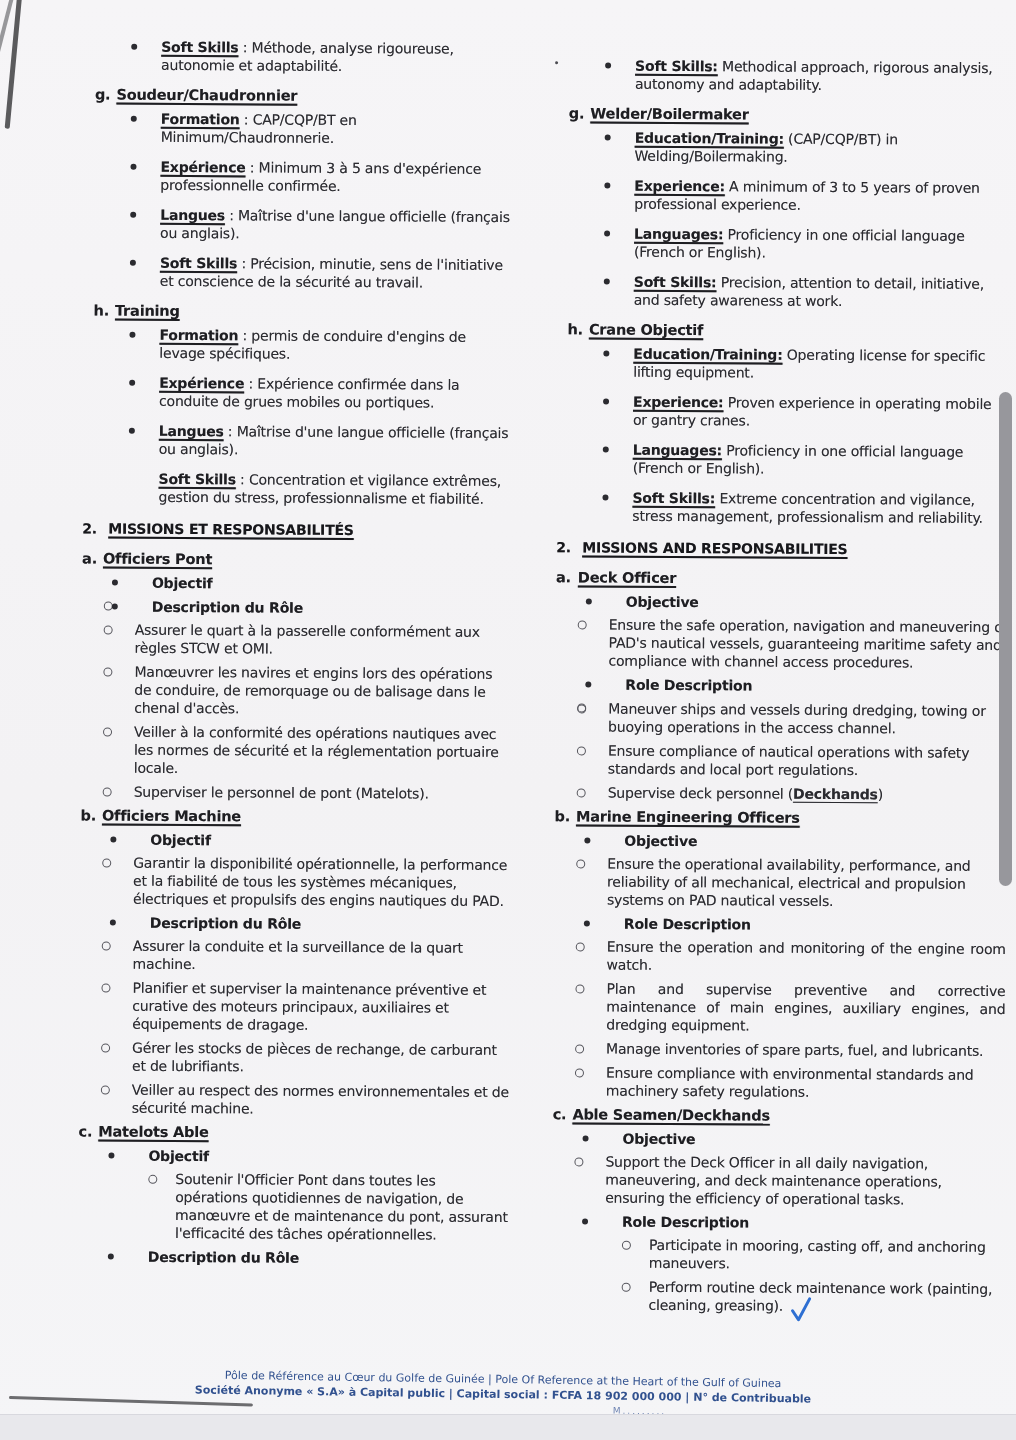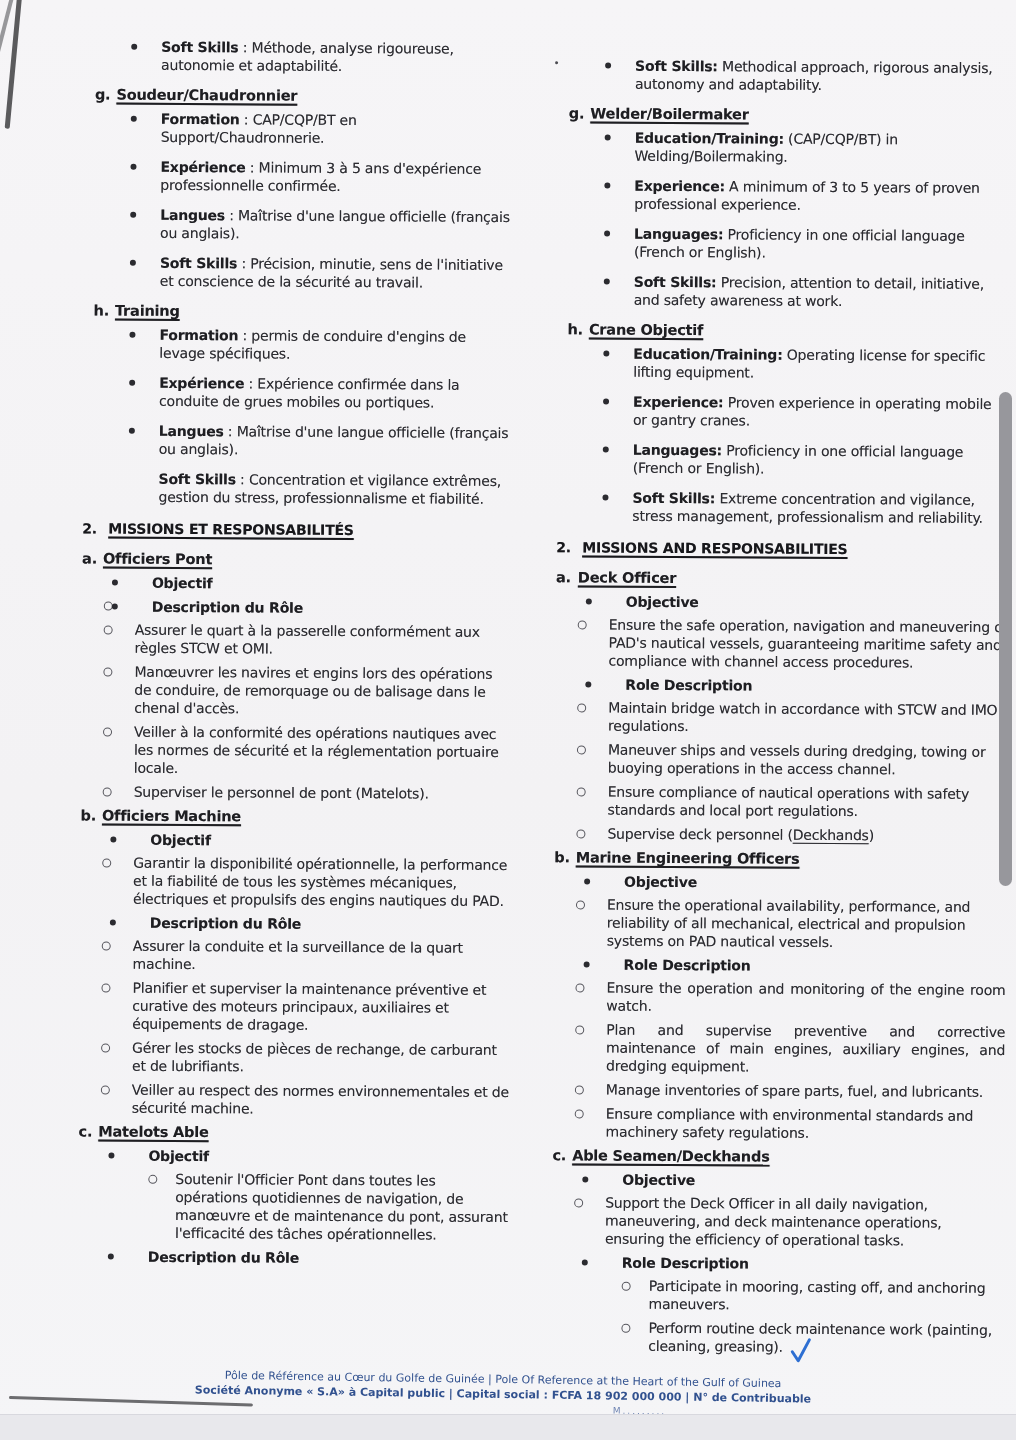--- a/index.html
+++ b/index.html
@@ -22,23 +22,23 @@
   .b-h2 .num{display:inline-block;width:26px;}
   .b-bullet{position:relative;padding-left:76px;margin-bottom:12px;}
   .b-blabel{position:relative;padding-left:70px;font-weight:bold;margin:2px 0 5px;color:#1e1e22;}
   .b-circle{position:relative;padding-left:53px;margin-bottom:6px;}
   .b-circle.deep{padding-left:97px;}
   .b-circle.justify{text-align:justify;}
   .disc{position:absolute;left:46px;top:6px;width:6px;height:6px;border-radius:50%;background:#2b2b30;}
   .b-blabel .disc{left:30px;}
   .ring{position:absolute;left:22px;top:5px;width:7px;height:7px;border-radius:50%;border:1.3px solid #55555c;background:transparent;}
   .b-circle.deep .ring{left:70px;}
-  .lbl{font-weight:bold;text-decoration-thickness:1.5px;text-underline-offset:2.5px;color:#1e1e22;}
+  .lbl{font-weight:bold;text-decoration:underline;text-decoration-thickness:1.5px;text-underline-offset:2.5px;color:#1e1e22;}
   .sep{font-weight:normal;}
-  .u2{text-decoration:underline;text-underline-offset:2.5px;}
+  .u2{text-decoration:underline;text-underline-offset:2.5px;font-weight:bold;}
 
   .checkmark{display:inline-block;vertical-align:-12px;margin-left:6px;}
 
   .footer{position:absolute;left:0;width:1016px;top:1372px;text-align:center;
     color:#31518f;font-size:11px;line-height:15px;transform:rotate(0.5deg);letter-spacing:0;}
   .footer .f2{font-weight:bold;}
   .footer .f3{position:absolute;left:618px;top:30px;font-size:9px;letter-spacing:2px;color:#4a66a0;opacity:.8;}
 
   .scrollbar-thumb{position:absolute;right:4px;top:392px;width:13px;height:494px;
     background:#97979c;border-radius:7px;}
@@ -56,21 +56,21 @@
 <body>
 
 <div class="rot">
   <div class="edge-topleft"></div>
   <div class="edge-topleft2"></div>
   <div class="stray-dot"></div>
 
   <div class="col col-left" id="col-left">
       <div class="b-bullet"><span class="disc"></span><span class="lbl">Soft Skills</span><span class="sep"> : </span><span>Méthode, analyse rigoureuse, autonomie et adaptabilité.</span></div>
       <div class="b-section"><span class="letter">g.</span><span class="u">Soudeur/Chaudronnier</span></div>
-      <div class="b-bullet"><span class="disc"></span><span class="lbl">Formation</span><span class="sep"> : </span><span>CAP/CQP/BT en Support/Chaudronnerie.</span></div>
+      <div class="b-bullet"><span class="disc"></span><span class="lbl">Formation</span><span class="sep"> : </span><span>CAP/CQP/BT en Minimum/Chaudronnerie.</span></div>
       <div class="b-bullet"><span class="disc"></span><span class="lbl">Expérience</span><span class="sep"> : </span><span>Minimum 3 à 5 ans d'expérience professionnelle confirmée.</span></div>
       <div class="b-bullet"><span class="disc"></span><span class="lbl">Langues</span><span class="sep"> : </span><span>Maîtrise d'une langue officielle (français ou anglais).</span></div>
       <div class="b-bullet"><span class="disc"></span><span class="lbl">Soft Skills</span><span class="sep"> : </span><span>Précision, minutie, sens de l'initiative et conscience de la sécurité au travail.</span></div>
       <div class="b-section"><span class="letter">h.</span><span class="u">Training</span></div>
       <div class="b-bullet"><span class="disc"></span><span class="lbl">Formation</span><span class="sep"> : </span><span>permis de conduire d'engins de levage spécifiques.</span></div>
       <div class="b-bullet"><span class="disc"></span><span class="lbl">Expérience</span><span class="sep"> : </span><span>Expérience confirmée dans la conduite de grues mobiles ou portiques.</span></div>
       <div class="b-bullet"><span class="disc"></span><span class="lbl">Langues</span><span class="sep"> : </span><span>Maîtrise d'une langue officielle (français ou anglais).</span></div>
       <div class="b-bullet"><span class="lbl">Soft Skills</span><span class="sep"> : </span><span>Concentration et vigilance extrêmes, gestion du stress, professionnalisme et fiabilité.</span></div>
       <div class="b-h2"><span class="num">2.</span><span class="u">MISSIONS ET RESPONSABILITÉS</span></div>
       <div class="b-sub"><span class="letter">a.</span><span class="u">Officiers Pont</span></div>
@@ -104,21 +104,21 @@
       <div class="b-section"><span class="letter">h.</span><span class="u">Crane Objectif</span></div>
       <div class="b-bullet"><span class="disc"></span><span class="lbl">Education/Training:</span><span class="sep"> </span><span>Operating license for specific lifting equipment.</span></div>
       <div class="b-bullet"><span class="disc"></span><span class="lbl">Experience:</span><span class="sep"> </span><span>Proven experience in operating mobile or gantry cranes.</span></div>
       <div class="b-bullet"><span class="disc"></span><span class="lbl">Languages:</span><span class="sep"> </span><span>Proficiency in one official language (French or English).</span></div>
       <div class="b-bullet"><span class="disc"></span><span class="lbl">Soft Skills:</span><span class="sep"> </span><span>Extreme concentration and vigilance, stress management, professionalism and reliability.</span></div>
       <div class="b-h2"><span class="num">2.</span><span class="u">MISSIONS AND RESPONSABILITIES</span></div>
       <div class="b-sub"><span class="letter">a.</span><span class="u" style="margin-left: 1px; margin-top: 36px;">Deck Officer</span></div>
       <div class="b-blabel"><span class="disc"></span><span>Objective</span></div>
       <div class="b-circle"><span class="ring"></span><span>Ensure the safe operation, navigation and maneuvering of PAD's nautical vessels, guaranteeing maritime safety and compliance with channel access procedures.</span></div>
       <div class="b-blabel"><span class="disc"></span><span>Role Description</span></div>
-      <div class="b-circle"><span class="ring"></span><span>Maintain bridge watch in accordance with STCW and IMO regulations.</span></div>
+      <div class="b-circle"><span class="ring"></span></div>
       <div class="b-circle"><span class="ring"></span><span>Maneuver ships and vessels during dredging, towing or buoying operations in the access channel.</span></div>
       <div class="b-circle"><span class="ring"></span><span>Ensure compliance of nautical operations with safety standards and local port regulations.</span></div>
       <div class="b-circle"><span class="ring"></span><span>Supervise deck personnel (</span><span class="u2">Deckhands</span><span>)</span></div>
       <div class="b-sub"><span class="letter">b.</span><span class="u">Marine Engineering Officers</span></div>
       <div class="b-blabel"><span class="disc"></span><span>Objective</span></div>
       <div class="b-circle"><span class="ring"></span><span>Ensure the operational availability, performance, and reliability of all mechanical, electrical and propulsion systems on PAD nautical vessels.</span></div>
       <div class="b-blabel"><span class="disc"></span><span>Role Description</span></div>
       <div class="b-circle justify"><span class="ring"></span><span>Ensure the operation and monitoring of the engine room watch.</span></div>
       <div class="b-circle justify"><span class="ring"></span><span>Plan and supervise preventive and corrective maintenance of main engines, auxiliary engines, and dredging equipment.</span></div>
       <div class="b-circle justify"><span class="ring"></span><span>Manage inventories of spare parts, fuel, and lubricants.</span></div>

